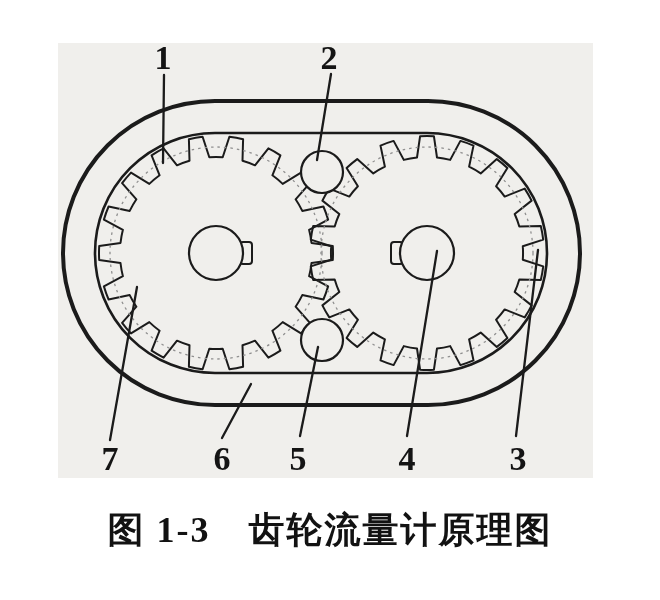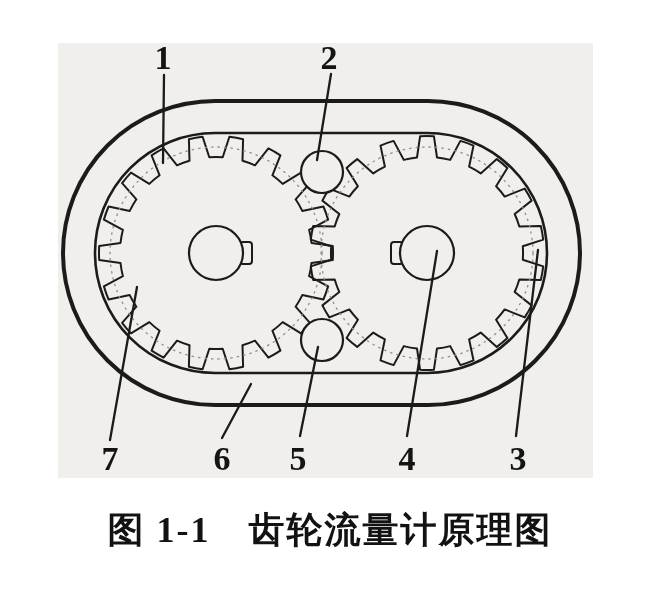--- a/index.html
+++ b/index.html
@@ -44,13 +44,13 @@
     <line x1="407" y1="436" x2="437" y2="251" stroke="#1b1b1b" stroke-width="2.3" stroke-linecap="round"></line>
     <text x="407" y="470" text-anchor="middle" class="part-num">4</text>
     <line x1="300" y1="436" x2="318" y2="347" stroke="#1b1b1b" stroke-width="2.3" stroke-linecap="round"></line>
     <text x="298" y="470" text-anchor="middle" class="part-num">5</text>
     <line x1="222" y1="438" x2="251" y2="384" stroke="#1b1b1b" stroke-width="2.3" stroke-linecap="round"></line>
     <text x="222" y="470" text-anchor="middle" class="part-num">6</text>
     <line x1="110" y1="440" x2="137" y2="287" stroke="#1b1b1b" stroke-width="2.3" stroke-linecap="round"></line>
     <text x="110" y="470" text-anchor="middle" class="part-num">7</text>
   </svg>
 
-<div id="caption">图 1-1　齿轮流量计原理图</div>
+<div id="caption">图 1-3　齿轮流量计原理图</div>
 
 </body></html>

